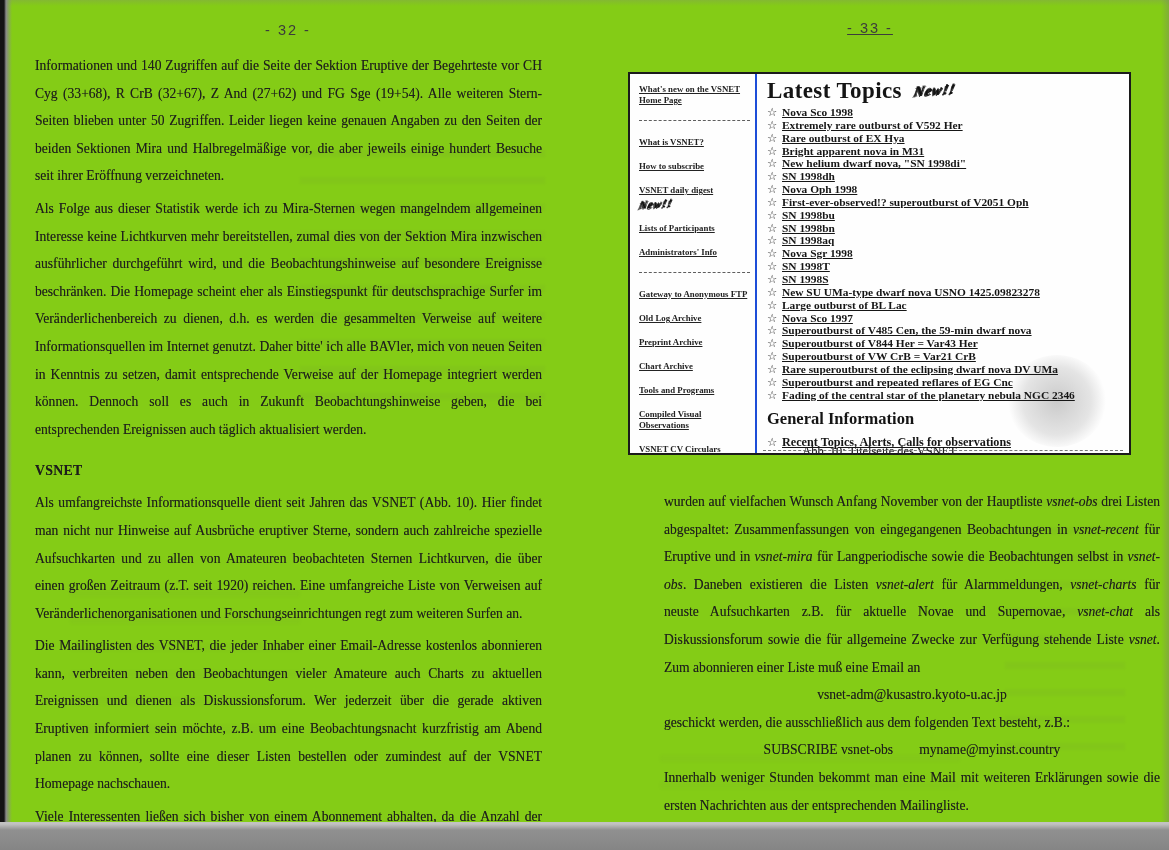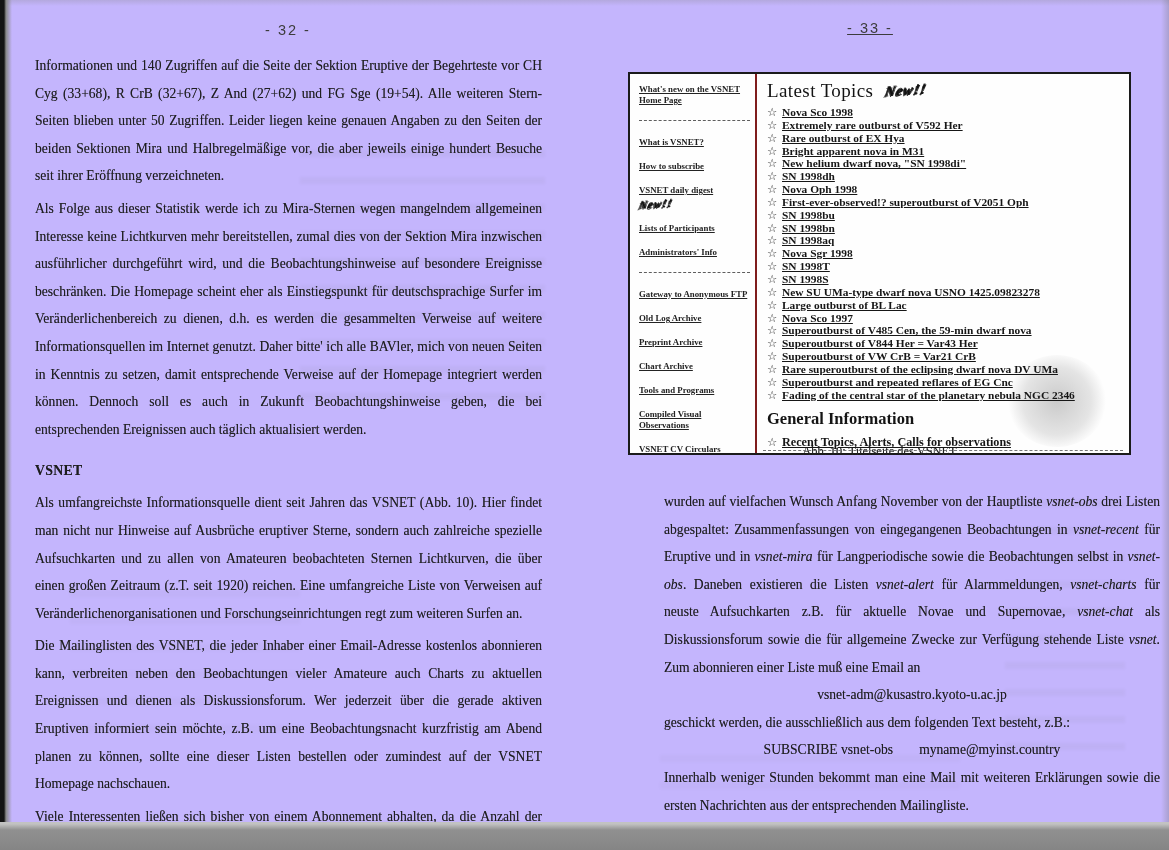--- a/index.html
+++ b/index.html
@@ -1,18 +1,18 @@
 <!DOCTYPE html>
 <html><head>
 <meta charset="utf-8">
 <style>
   * { margin:0; padding:0; box-sizing:border-box; }
   html,body { background:#e8e8e8; }
   .scan {
-    position:relative; width:1169px; height:850px; background:#c4b5fd;
+    position:relative; width:1169px; height:850px; background:#84cc16;
     overflow:hidden; font-family:"Liberation Serif", serif; color:#1d1d1d;
   }
   
   .edge-left   { position:absolute; left:0; top:0; width:12px; height:100%;
                  background:linear-gradient(90deg,#141414 0 4px,#8a8a8a 6px,rgba(200,200,200,0) 12px); }
   .edge-bottom { position:absolute; left:0; top:822px; width:100%; height:28px;
                  background:linear-gradient(180deg,#c2c2c2 0 2px,#909090 8px,#858585 100%); }
   .edge-right  { position:absolute; right:0; top:0; width:8px; height:100%;
                  background:linear-gradient(270deg,rgba(120,120,120,.35),rgba(120,120,120,0)); }
   .edge-top    { position:absolute; left:0; top:0; width:100%; height:6px;
@@ -35,32 +35,32 @@
   .page-left-text { position:absolute; left:35px; top:52px; width:507px; }
   .body-text { font-size:13.6px; line-height:27.6px; text-align:justify; color:#1f1f1f;
                text-shadow:0 0 .4px rgba(0,0,0,.45); }
   .page-left-text p { margin-bottom:5px; }
   .sec-heading { font-size:13.8px; font-weight:bold; margin:20px 0 10px; letter-spacing:.3px;
                  text-shadow:0 0 .4px rgba(0,0,0,.45); }
 
   
   .vsnet-box { position:absolute; left:628px; top:72px; width:503px; height:383px;
                border:2px solid #1b1b1b; background:#fefefe; display:flex; overflow:hidden; }
-  .vs-sidebar { width:127px; flex-shrink:0; border-right:2px solid #7f1d1d; padding:10px 5px 0 9px; }
+  .vs-sidebar { width:127px; flex-shrink:0; border-right:2px solid #1d4ed8; padding:10px 5px 0 9px; }
   .vs-sidebar ul { list-style:none; }
   .sb-item { margin-bottom:13px; font-size:8.8px; line-height:11px; font-weight:bold; color:#232323; }
   .sb-link { text-decoration:underline; text-underline-offset:1px; cursor:pointer; }
   .sb-divider { border-top:1px dashed #5e5e5e; margin:14px 0 16px; }
   .sb-new, .vs-new { display:inline-block; font-style:italic; font-weight:bold; color:#101010;
            transform:rotate(-4deg) skewX(-14deg); letter-spacing:1px;
            text-shadow:1px 0 0 #2a2a2a,-1px 1px 0 #3a3a3a,0 -1px 0 #444; }
   .sb-new { display:block; font-size:11px; margin-top:3px; width:max-content; }
   .vs-main { flex:1; padding:4px 4px 0 10px; position:relative; z-index:1; }
   .vs-title-row { display:flex; align-items:center; gap:12px; height:26px; }
-  .vs-title { font-size:19px; font-weight:normal; letter-spacing:.4px; color:#141414; }
+  .vs-title { font-size:23px; font-weight:bold; letter-spacing:.4px; color:#141414; }
   .vs-new { font-size:14px; }
   .topics { list-style:none; margin-top:2px; }
   .topic { font-size:11.4px; font-weight:bold; line-height:12.85px; white-space:nowrap;
            overflow:hidden; color:#161616; }
   .star { display:inline-block; width:15px; font-weight:normal; font-size:11.5px; }
   .topic-link { text-decoration:underline; text-underline-offset:1px; cursor:pointer; }
   .gi-title { font-size:16.5px; font-weight:bold; margin-top:8px; margin-bottom:3px; color:#141414; }
   .gi .topic { font-size:12.2px; line-height:20px; }
   .vs-bottom-line { position:absolute; left:6px; right:6px; bottom:2px; border-top:1px dashed #777; }
   .watermark { position:absolute; right:22px; bottom:6px; width:100px; height:92px; z-index:0;

